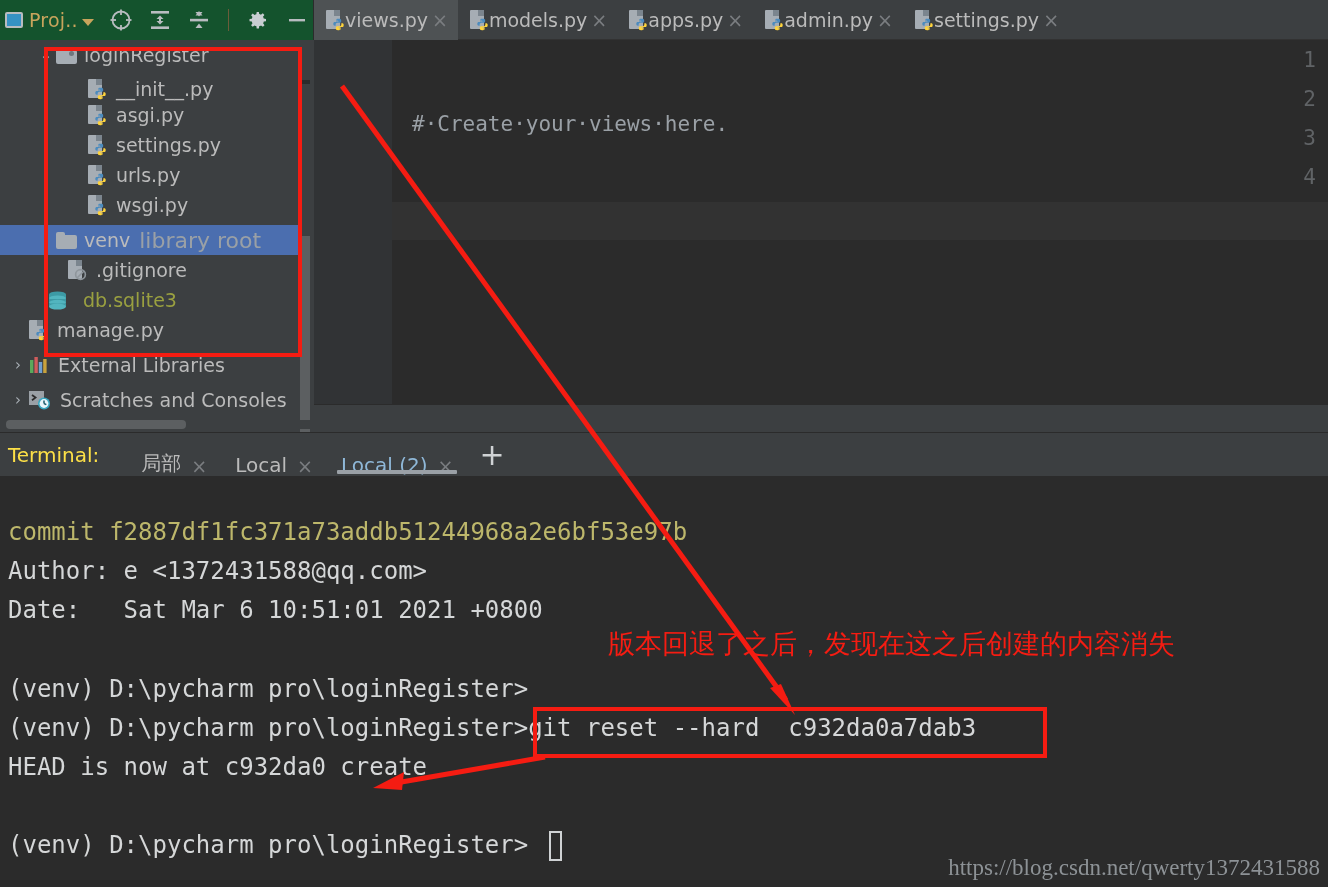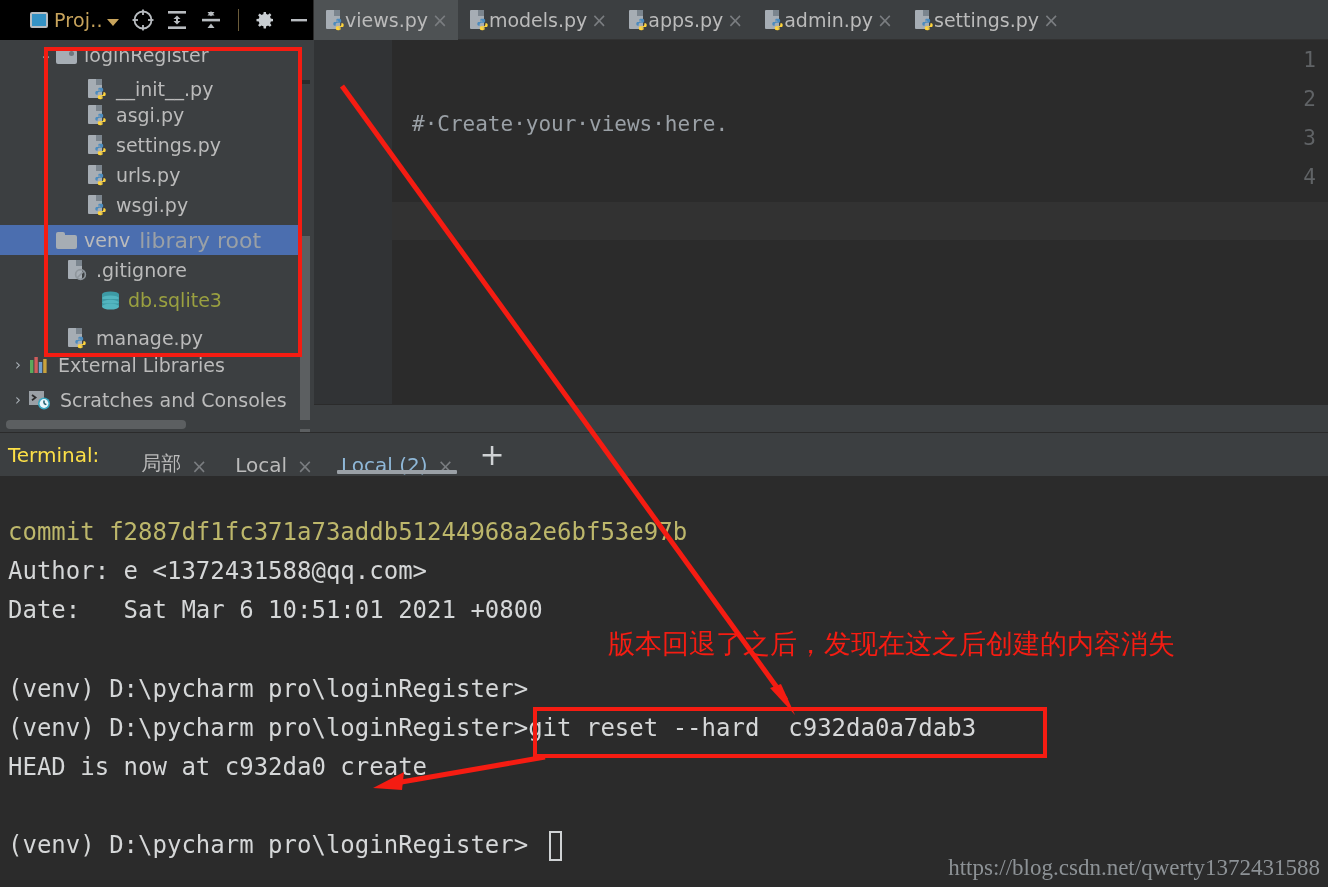--- a/index.html
+++ b/index.html
@@ -10,22 +10,22 @@
     overflow: hidden;
   }
   #app { position: relative; width: 1328px; height: 887px; }
 
   
   .topbar {
     position: absolute; left: 0; top: 0; width: 1328px; height: 40px;
     background: #3c3f41; display: flex; align-items: stretch;
   }
   .tool-left {
-    width: 314px; height: 40px; background: #000000;
-    display: flex; align-items: center; padding-left: 26px; gap: 7px;
+    width: 314px; height: 40px; background: #14532d;
+    display: flex; align-items: center; padding-left: 1px; gap: 7px;
     border-right: 1px solid #2b2b2b;
   }
   .proj-btn { display: flex; align-items: center; gap: 6px; padding: 0 4px; height: 32px; }
   .proj-sq {
     width: 18px; height: 16px; border: 2px solid #b8bcc0; border-radius: 2px;
     background: #3592c4; display:block;
   }
   .proj-label { color: #c8a45c; font-size: 19px; letter-spacing: .2px; }
   .caret-dn {
     width: 0; height: 0; border-left: 6px solid transparent; border-right: 6px solid transparent;
@@ -379,36 +379,36 @@
           <span class="page"></span>
             <span class="fold"></span>
           <svg class="pyb" viewBox="0 0 16 16">
               <circle cx="8" cy="8" r="6" fill="none" stroke="#8f969c" stroke-width="2"></circle>
               <line x1="4" y1="12" x2="12" y2="4" stroke="#8f969c" stroke-width="2"></line>
             </svg>
         </span>
         <span>.gitignore</span>
       </div>
 
-      <div class="row" style="top:245px;position:absolute;width:300px;padding-left:100px;color:#9aa040;">
+      <div class="row" style="top:245px;position:absolute;width:300px;padding-left:47px;color:#9aa040;gap:8px;">
         <span class="db-ic">
           <svg width="21" height="19" viewBox="0 0 21 19">
             <ellipse cx="10.5" cy="3.4" rx="8.5" ry="3" fill="#3d9aa5"></ellipse>
             <rect x="2" y="3.4" width="17" height="3.6" fill="#3d9aa5"></rect>
             <ellipse cx="10.5" cy="7.4" rx="8.5" ry="3" fill="#52b5bf"></ellipse>
             <rect x="2" y="8" width="17" height="3.6" fill="#3d9aa5"></rect>
             <ellipse cx="10.5" cy="11.8" rx="8.5" ry="3" fill="#52b5bf"></ellipse>
             <rect x="2" y="12.4" width="17" height="3.2" fill="#3d9aa5"></rect>
             <ellipse cx="10.5" cy="15.6" rx="8.5" ry="3" fill="#52b5bf"></ellipse>
           </svg>
         </span>
         <span>db.sqlite3</span>
       </div>
 
-      <div class="row" style="top:283px;position:absolute;width:300px;padding-left:68px;">
+      <div class="row" style="top:275px;position:absolute;width:300px;padding-left:29px;">
         <span class="pyicon" style="margin-right:9px">
           <span class="page"></span>
             <span class="fold"></span>
           <svg class="pyb" viewBox="0 0 16 16">
               <path fill="#4b8bbe" d="M7.6 1c-2 0-2.6.8-2.6 2v1.3h3v.5H3.6C2.3 4.8 1.6 5.6 1.6 7.2c0 1.6.6 2.4 1.9 2.4h1V8.1c0-1.3 1-2.2 2.3-2.2h2.6c1.1 0 1.9-.8 1.9-1.9V3c0-1.2-.7-2-2.7-2zm-1.5 1c.4 0 .7.3.7.7s-.3.7-.7.7-.7-.3-.7-.7.3-.7.7-.7z"></path>
               <path fill="#ffd43b" d="M8.4 15c2 0 2.6-.8 2.6-2v-1.3H8v-.5h4.4c1.3 0 2-.8 2-2.4 0-1.6-.6-2.4-1.9-2.4h-1v1.5c0 1.3-1 2.2-2.3 2.2H6.6c-1.1 0-1.9.8-1.9 1.9V13c0 1.2.7 2 2.7 2zm1.5-1c-.4 0-.7-.3-.7-.7s.3-.7.7-.7.7.3.7.7-.3.7-.7.7z"></path>
             </svg>
         </span>
         <span>manage.py</span>
       </div>

